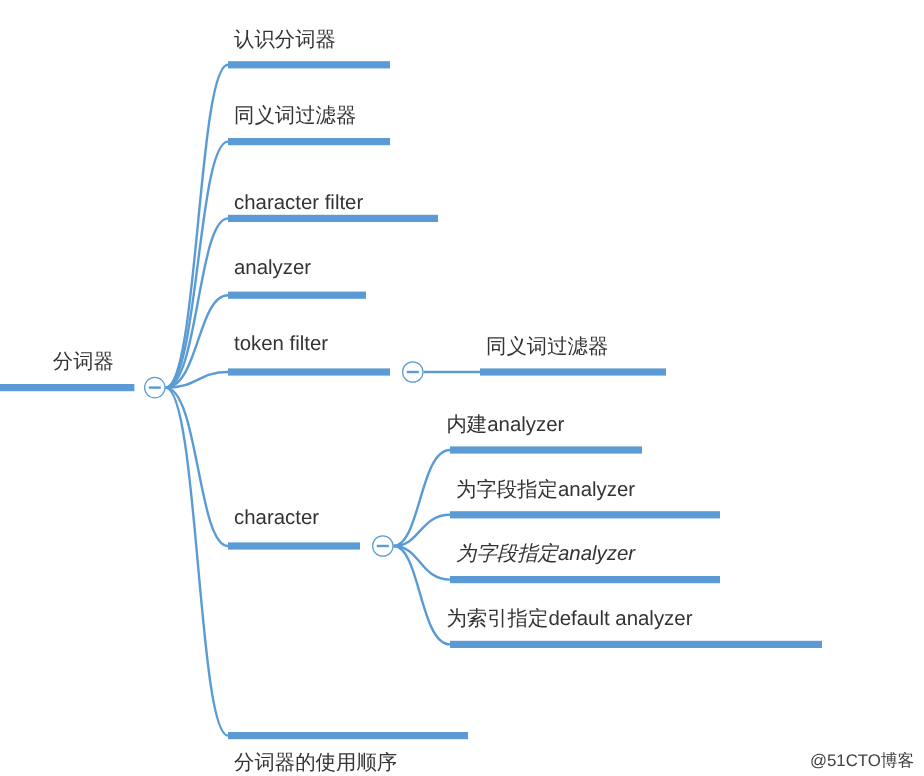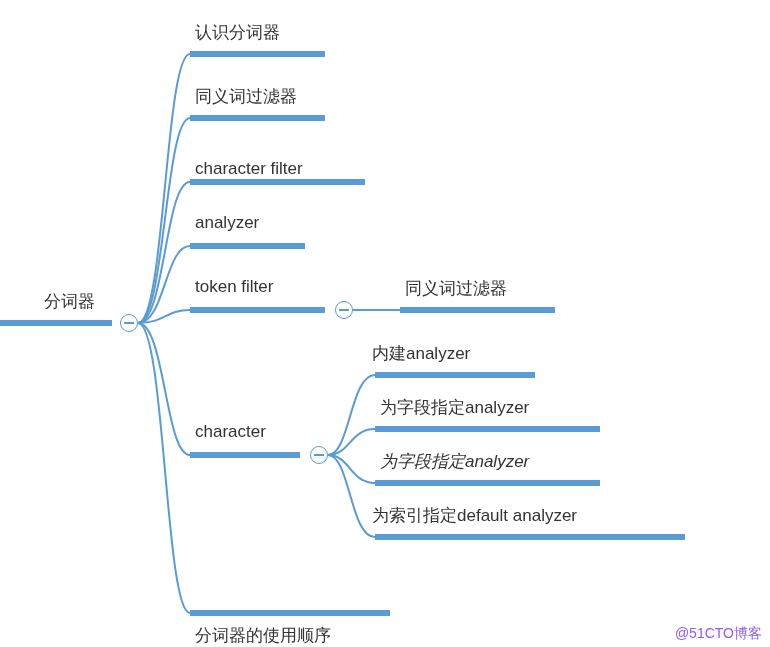--- a/index.html
+++ b/index.html
@@ -45,21 +45,21 @@
     top: 50%;
     height: 2px;
     margin-top: -1px;
     background: #5B9BD5;
   }
   .watermark {
     position: absolute;
     right: 8px;
     bottom: 4px;
     font-size: 14px;
-    color: #8b5cf6;
+    color: #404040;
   }
 </style>
 </head>
 <body>
 
 <div class="underline" style="left:0;top:320px;width:112px;"></div>
 <div class="node-label" style="left:44px;top:290px;">分词器</div>
 <div class="collapse-btn" style="left:120px;top:314px;"></div>
 
 <div class="underline" style="left:190px;top:51px;width:135px;"></div>

